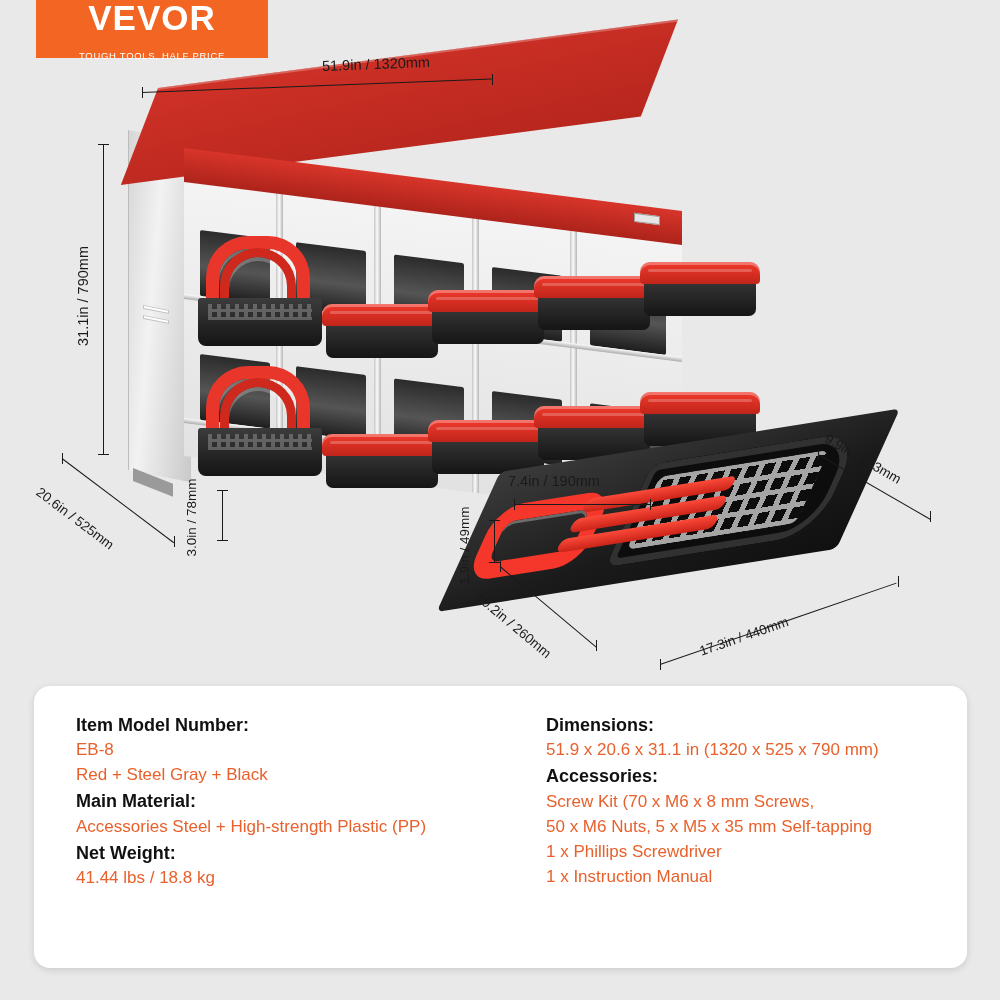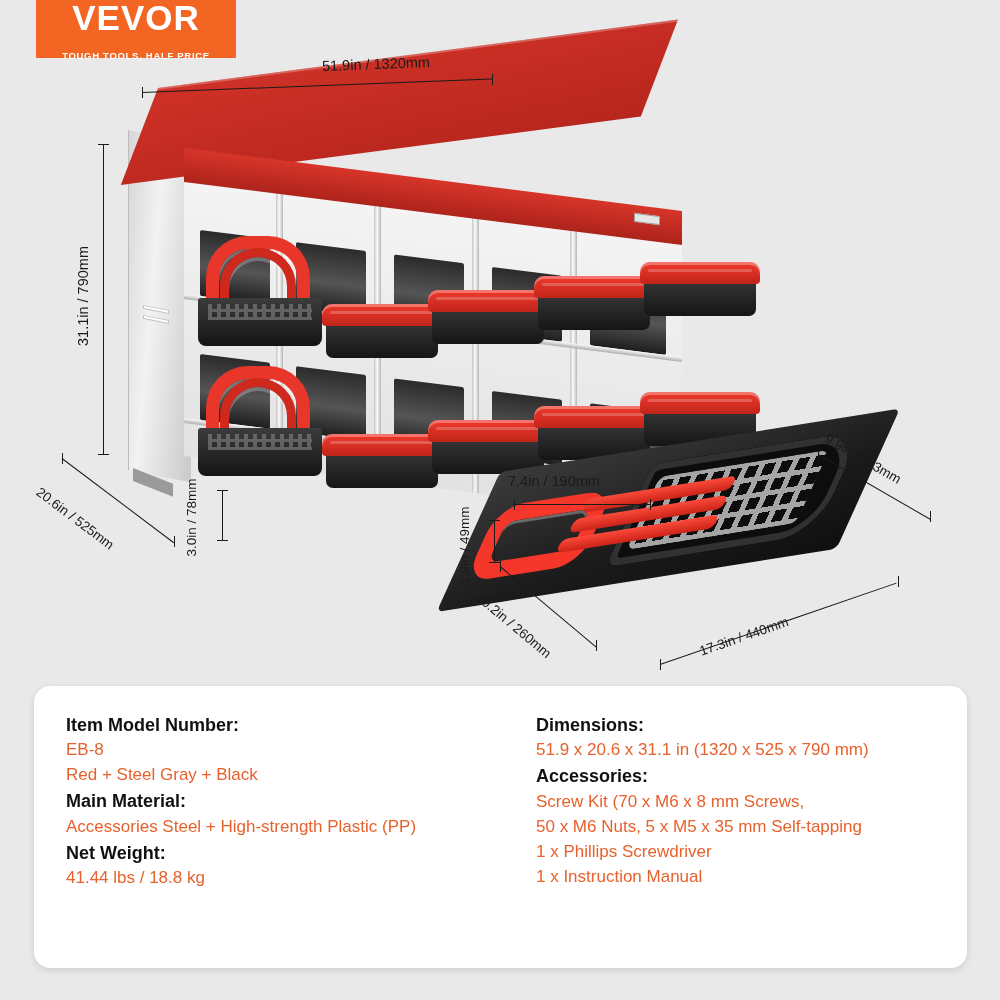--- a/index.html
+++ b/index.html
@@ -14,42 +14,42 @@
     font-family: "Liberation Sans", sans-serif;
     overflow: hidden;
     position: relative;
   }
 
   
   .brand-badge {
     position: absolute;
     left: 36px;
     top: 0;
-    width: 200px;
+    width: 232px;
     height: 58px;
     background: #f26522;
     display: flex;
     flex-direction: column;
     align-items: center;
     justify-content: center;
     box-sizing: border-box;
     padding-top: 2px;
   }
   .brand-name {
     color: #ffffff;
     font-size: 35px;
     font-weight: bold;
     letter-spacing: 1px;
     line-height: 1;
     font-family: "Liberation Sans", sans-serif;
   }
   .brand-tagline {
     color: #ffffff;
     font-size: 9.5px;
-    font-weight: bold;
+    font-weight: normal;
     letter-spacing: 0.7px;
     margin-top: 16px;
     line-height: 1;
   }
 
   
   .product-stage {
     position: absolute;
     left: 0;
     top: 58px;
@@ -332,21 +332,21 @@
   .spec-card {
     position: absolute;
     left: 34px;
     top: 686px;
     width: 933px;
     height: 282px;
     background: #ffffff;
     border-radius: 16px;
     box-shadow: 0 2px 7px rgba(0,0,0,0.13);
     box-sizing: border-box;
-    padding: 26px 34px 0 32px;
+    padding: 26px 34px 0 42px;
     display: flex;
   }
   .spec-col { flex: 0 0 auto; }
   .spec-col.left { width: 470px; }
   .spec-col.right { width: 420px; }
   .spec-term {
     font-size: 18px;
     font-weight: bold;
     color: #111111;
     line-height: 1.47;

